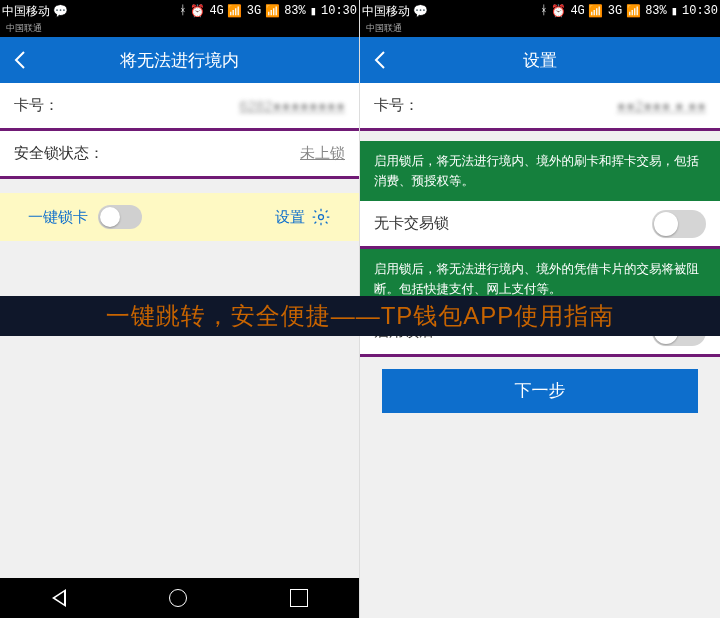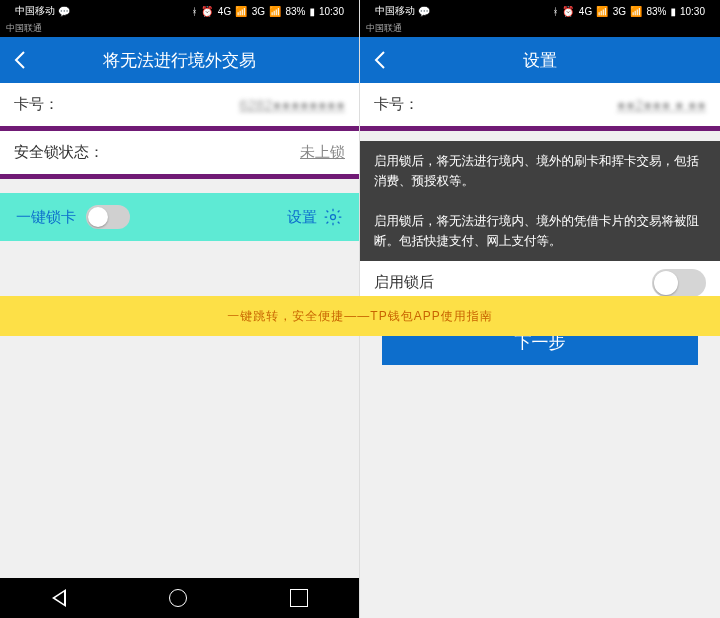--- a/index.html
+++ b/index.html
@@ -20,26 +20,27 @@
       height: 618px;
       display: flex;
       flex-direction: column;
       background: #f0f0f0;
     }
     .screen:first-child { border-right: 1px solid #ddd; }
     
     .statusbar {
       background: #000;
       color: #fff;
-      font-size: 10px;
+      font-size: 12px;
       display: flex;
       justify-content: space-between;
       align-items: center;
-      padding: 2px 15px;
+      padding: 2px 2px;
       height: 22px;
+      font-family: Liberation Mono, monospace;
     }
     .sb-left { display: flex; align-items: center; gap: 3px; }
     .sb-right { display: flex; align-items: center; gap: 4px; }
     
     .header {
       background: #0d6ecc;
       color: #fff;
       height: 46px;
       display: flex;
       align-items: center;
@@ -63,39 +64,39 @@
     
     .row {
       background: #fff;
       display: flex;
       justify-content: space-between;
       align-items: center;
       padding: 0 14px;
       height: 48px;
       font-size: 15px;
       color: #333;
-      border-bottom: 5px solid #701a75;
+      border-bottom: 3px solid #701a75;
     }
     .row .value { color: #888; text-decoration: underline; }
     .row .value.blur { filter: blur(2px); opacity: .8; }
     .gap { height: 14px; background: #f0f0f0; }
     .hint {
-      background: #404040;
+      background: #15803d;
       color: #fff;
       font-size: 12.5px;
       padding: 10px 14px;
       line-height: 1.6;
     }
     .lock-action-row {
-      background: #5eead4;
+      background: #fef9c3;
       display: flex;
       align-items: center;
       justify-content: space-between;
       height: 48px;
-      padding: 0 16px;
+      padding: 0 28px;
       font-size: 15px;
       color: #0d6ecc;
     }
     .left-group { display: flex; align-items: center; gap: 10px; }
     .right-group { display: flex; align-items: center; gap: 6px; }
     .toggle {
       width: 44px;
       height: 24px;
       background: #d0d0d0;
       border-radius: 12px;
@@ -139,26 +140,26 @@
     .nav-tri { width: 0; height: 0; border: none; border-top: 9px solid transparent; border-bottom: 9px solid transparent; border-right: 14px solid #fff; background: transparent;}
     .nav-tri-inner { width:0;height:0;border-top:6px solid transparent;border-bottom:6px solid transparent;border-right:9px solid #000;position:relative;left:3px;top:-6px;}
     .nav-circle { border-radius: 50%; }
     
     .banner {
       position: absolute;
       top: 296px;
       left: 0;
       width: 720px;
       height: 40px;
-      background: #fde047;
+      background: #0f172a;
       color: #c86400;
       display: flex;
       align-items: center;
       justify-content: center;
-      font-size: 12px;
+      font-size: 24px;
       letter-spacing: 1px;
       font-weight: 500;
       z-index: 10;
     }
     .scroll-list { flex: 1; overflow: hidden; }
   </style>
 </head>
 <body>
 
 <div class="screens">
@@ -182,21 +183,21 @@
       </div>
     </div>
     <div style="background:#000;color:#aaa;font-size:9px;padding:0 6px 2px;">中国联通</div>
 
     <div class="header">
       <div class="back">
         <svg width="12" height="20" viewBox="0 0 12 20">
             <path d="M10 2 L2 10 L10 18" stroke="#fff" stroke-width="2" fill="none"></path>
           </svg>
       </div>
-      <div class="header-title">将无法进行境外交易</div>
+      <div class="header-title">将无法进行境内</div>
     </div>
 
     <div class="row">
       <span>卡号：</span>
       <span class="value blur">6282●●●●●●●●</span>
     </div>
     <div class="row">
       <span>安全锁状态：</span>
       <span class="value">未上锁</span>
     </div>
@@ -257,20 +258,24 @@
 
     <div class="row">
       <span>卡号：</span>
       <span class="value blur">●●2●●● ● ●●</span>
     </div>
     <div class="gap" style="height:10px"></div>
 
     <div class="scroll-list">
       <div class="hint">启用锁后，将无法进行境内、境外的刷卡和挥卡交易，包括消费、预授权等。</div>
 
+      <div class="row">
+        <span>无卡交易锁</span>
+        <div class="toggle-big"></div>
+      </div>
       <div class="hint">启用锁后，将无法进行境内、境外的凭借卡片的交易将被阻断。包括快捷支付、网上支付等。</div>
 
       <div class="row">
         <span>启用锁后</span>
         <div class="toggle-big"></div>
       </div>
 
 
       <div class="next-btn">下一步</div>
     </div>

